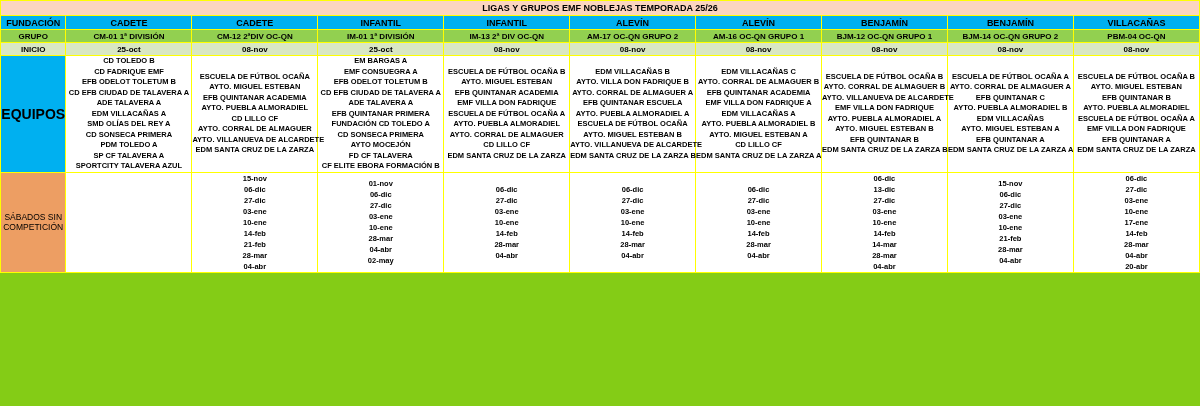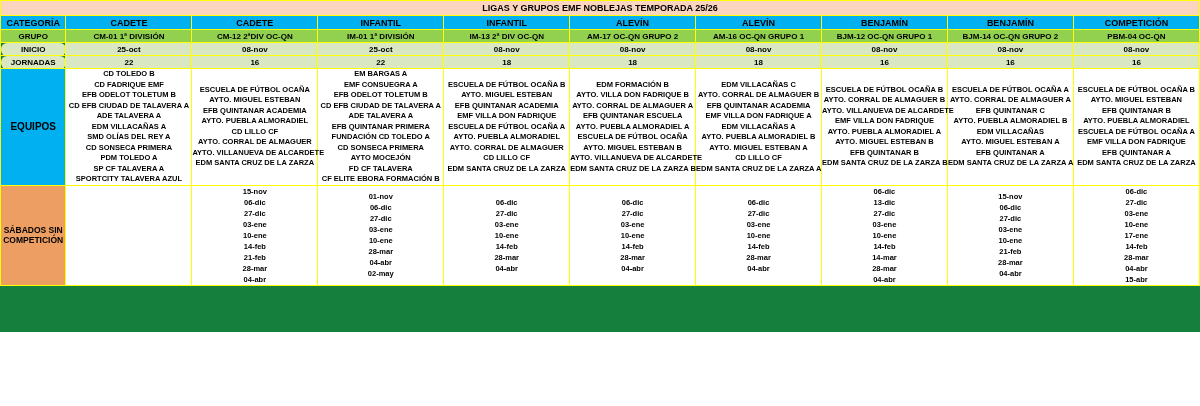--- a/index.html
+++ b/index.html
@@ -1,32 +1,32 @@
 <!DOCTYPE html>
 <html><head>
 <meta charset="utf-8">
 <style>
   html,body{margin:0;padding:0;background:#ffffff;}
   body{font-family:"Liberation Sans",sans-serif;}
-  #sheet{width:1200px;height:332px;position:relative;overflow:hidden;background:#15803d;}
+  #sheet{width:1200px;height:406px;position:relative;overflow:hidden;background:#84cc16;}
   table.grid{border-collapse:collapse;table-layout:fixed;width:1200px;}
   table.grid td{border:1px solid #ffff00;vertical-align:middle;text-align:center;padding:0;}
   .title-row td{
     background:#fbd5c0;color:#000;font-weight:bold;font-size:9px;
     border:1px solid #fbd5c0;height:14px;
   }
   .hdr-cat td{background:#00b0f0;color:#000;font-weight:bold;font-size:9px;height:13px;border:1px solid #000;}
   .hdr-equipo td{background:#00b0f0;color:#000;font-weight:bold;font-size:8px;height:13px;border:1px solid #000;}
   .row-grupo td{background:#92d050;color:#000;font-weight:bold;font-size:8px;height:12px;}
   .row-inicio td,.row-fin td,.row-jornadas td{background:#d9e7c3;color:#000;font-weight:bold;font-size:8px;height:12px;}
   .lbl-cyan{background:#00b0f0 !important;color:#000;font-weight:bold;font-size:8.5px;}
   .lbl-green{background:#92d050 !important;color:#000;font-weight:bold;font-size:8.5px;}
-  .lbl-greenlite{background:#d9e7c3 !important;color:#000;font-weight:bold;font-size:8.5px;border-radius:6px;}
-  .equipos-label{background:#00b0f0;color:#000;font-weight:bold;font-size:10px;border:1px solid #000;}
-  .sabados-label{background:#ed9e63;color:#000;font-weight:bold;font-size:8.5px;border:1px solid #000;margin-left:34px;}
+  .lbl-greenlite{background:#d9e7c3 !important;color:#000;font-weight:bold;font-size:8.5px;}
+  .equipos-label{background:#00b0f0;color:#000;font-weight:bold;font-size:14px;border:1px solid #000;}
+  .sabados-label{background:#ed9e63;color:#000;font-weight:normal;font-size:8.5px;border:1px solid #000;margin-left:34px;}
   .teams-cell{background:#ffffff;font-size:7.5px;font-weight:bold;color:#000;line-height:10.5px;padding:3px 2px;vertical-align:top;}
   .dates-cell{background:#ffffff;font-size:7.5px;font-weight:bold;color:#000;line-height:11px;padding:4px 2px;vertical-align:top;}
   .teams-row td,.dates-row td{border:1px solid #ffff00;}
   .firstcol{width:65px;}
   .c{width:125px;}
   .line{display:block;white-space:nowrap;}
 </style>
 </head>
 <body>
 
@@ -42,30 +42,30 @@
       <col class="c">
         <col class="c">
         <col class="c">
         <col class="c">
     </colgroup>
     <tbody>
       <tr class="title-row">
         <td colspan="10">LIGAS Y GRUPOS EMF NOBLEJAS TEMPORADA 25/26</td>
       </tr>
       <tr class="hdr-cat">
-        <td class="lbl-cyan">CATEGORÍA</td>
+        <td class="lbl-cyan">FUNDACIÓN</td>
         <td>CADETE</td>
         <td>CADETE</td>
         <td>INFANTIL</td>
         <td>INFANTIL</td>
         <td>ALEVÍN</td>
         <td>ALEVÍN</td>
         <td>BENJAMÍN</td>
         <td>BENJAMÍN</td>
-        <td>COMPETICIÓN</td>
+        <td>VILLACAÑAS</td>
       </tr>
       <tr class="row-grupo">
         <td class="lbl-green">GRUPO</td>
         <td>CM-01 1ª DIVISIÓN</td>
         <td>CM-12 2ªDIV OC-QN</td>
         <td>IM-01 1ª DIVISIÓN</td>
         <td>IM-13 2ª DIV OC-QN</td>
         <td>AM-17 OC-QN GRUPO 2</td>
         <td>AM-16 OC-QN GRUPO 1</td>
         <td>BJM-12 OC-QN GRUPO 1</td>
@@ -77,32 +77,20 @@
         <td>25-oct</td>
         <td>08-nov</td>
         <td>25-oct</td>
         <td>08-nov</td>
         <td>08-nov</td>
         <td>08-nov</td>
         <td>08-nov</td>
         <td>08-nov</td>
         <td>08-nov</td>
       </tr>
-      <tr class="row-jornadas">
-        <td class="lbl-greenlite">JORNADAS</td>
-        <td>22</td>
-        <td>16</td>
-        <td>22</td>
-        <td>18</td>
-        <td>18</td>
-        <td>18</td>
-        <td>16</td>
-        <td>16</td>
-        <td>16</td>
-      </tr>
       <tr class="teams-row">
         <td class="equipos-label">EQUIPOS</td>
         <td class="teams-cell">
             <span class="line">CD TOLEDO B</span>
             <span class="line">CD FADRIQUE EMF</span>
             <span class="line">EFB ODELOT TOLETUM B</span>
             <span class="line">CD EFB CIUDAD DE TALAVERA A</span>
             <span class="line">ADE TALAVERA A</span>
             <span class="line">EDM VILLACAÑAS A</span>
             <span class="line">SMD OLÍAS DEL REY A</span>
@@ -139,21 +127,21 @@
             <span class="line">AYTO. MIGUEL ESTEBAN</span>
             <span class="line">EFB QUINTANAR ACADEMIA</span>
             <span class="line">EMF VILLA DON FADRIQUE</span>
             <span class="line">ESCUELA DE FÚTBOL OCAÑA A</span>
             <span class="line">AYTO. PUEBLA ALMORADIEL</span>
             <span class="line">AYTO. CORRAL DE ALMAGUER</span>
             <span class="line">CD LILLO CF</span>
             <span class="line">EDM SANTA CRUZ DE LA ZARZA</span>
           </td>
         <td class="teams-cell">
-            <span class="line">EDM FORMACIÓN B</span>
+            <span class="line">EDM VILLACAÑAS B</span>
             <span class="line">AYTO. VILLA DON FADRIQUE B</span>
             <span class="line">AYTO. CORRAL DE ALMAGUER A</span>
             <span class="line">EFB QUINTANAR ESCUELA</span>
             <span class="line">AYTO. PUEBLA ALMORADIEL A</span>
             <span class="line">ESCUELA DE FÚTBOL OCAÑA</span>
             <span class="line">AYTO. MIGUEL ESTEBAN B</span>
             <span class="line">AYTO. VILLANUEVA DE ALCARDETE</span>
             <span class="line">EDM SANTA CRUZ DE LA ZARZA B</span>
           </td>
         <td class="teams-cell">
@@ -272,18 +260,18 @@
           </td>
         <td class="dates-cell">
             <span class="line">06-dic</span>
             <span class="line">27-dic</span>
             <span class="line">03-ene</span>
             <span class="line">10-ene</span>
             <span class="line">17-ene</span>
             <span class="line">14-feb</span>
             <span class="line">28-mar</span>
             <span class="line">04-abr</span>
-            <span class="line">15-abr</span>
+            <span class="line">20-abr</span>
           </td>
       </tr>
     </tbody>
   </table>
 </div>
 
 </body></html>

